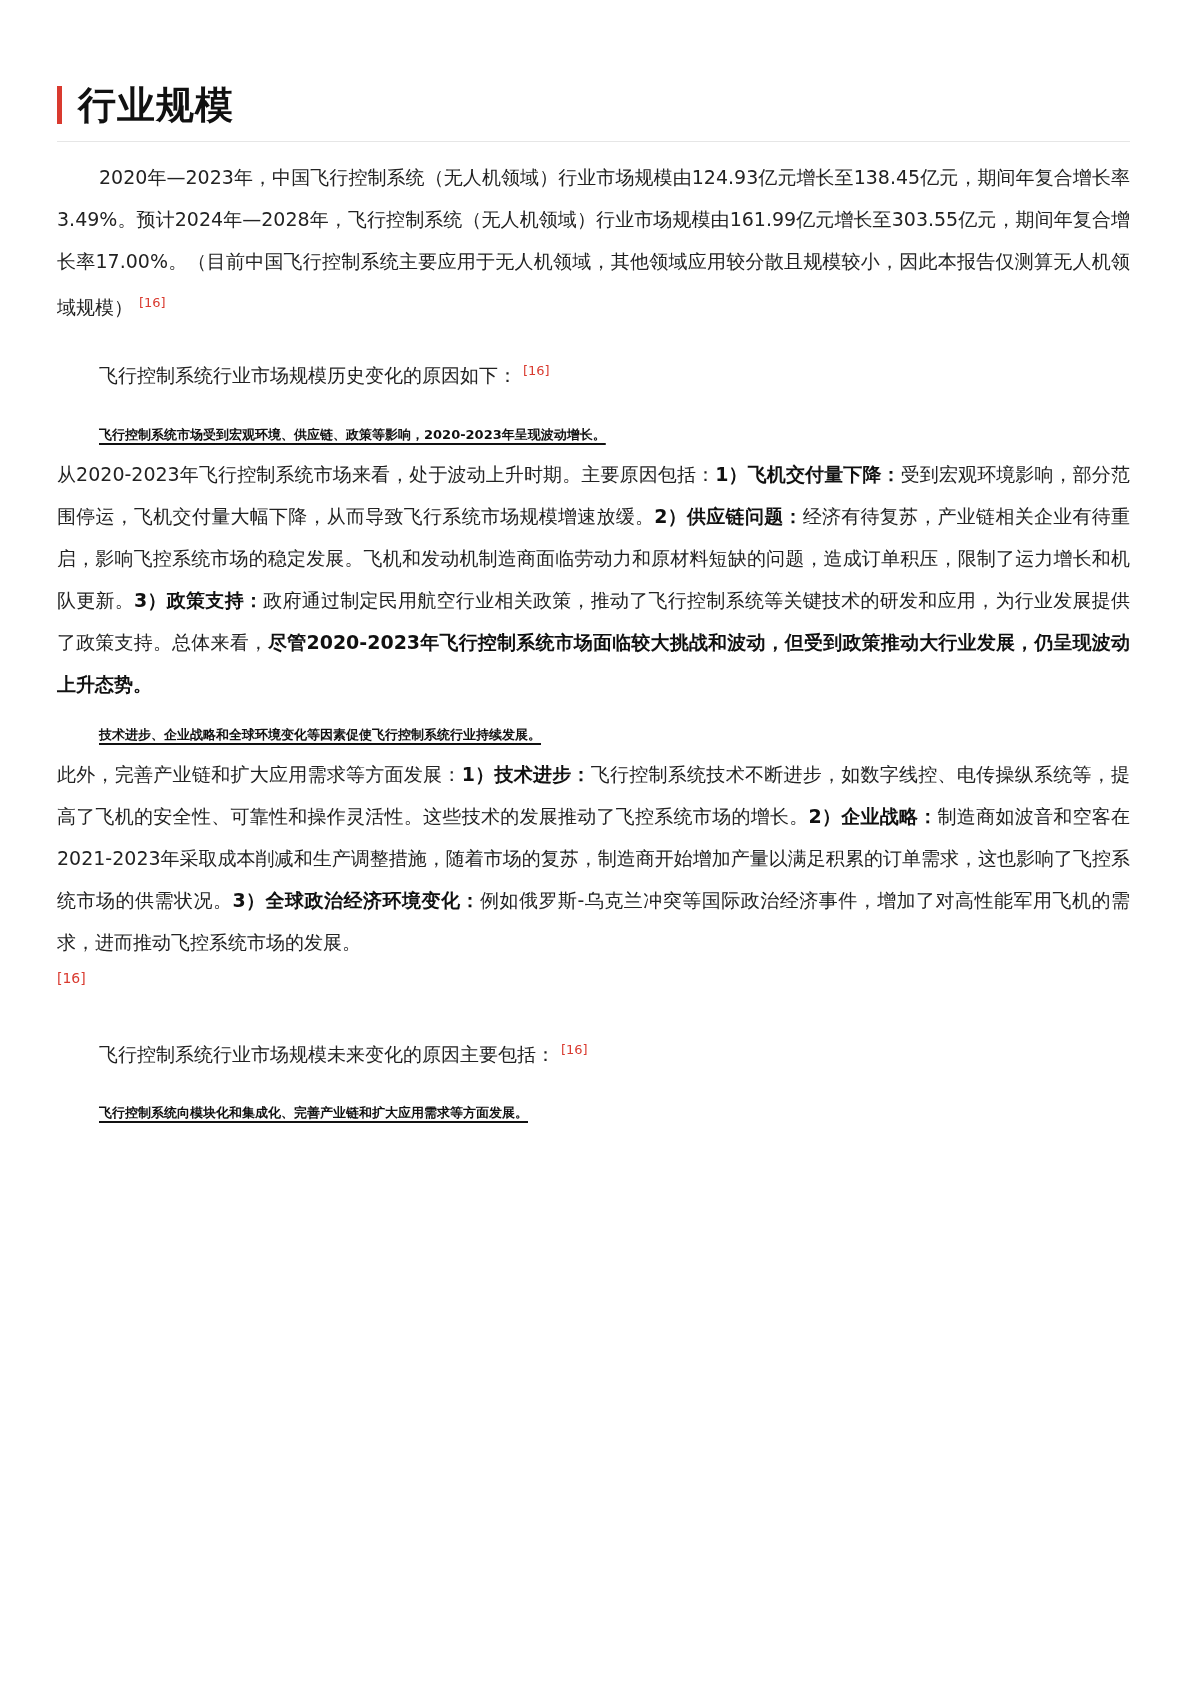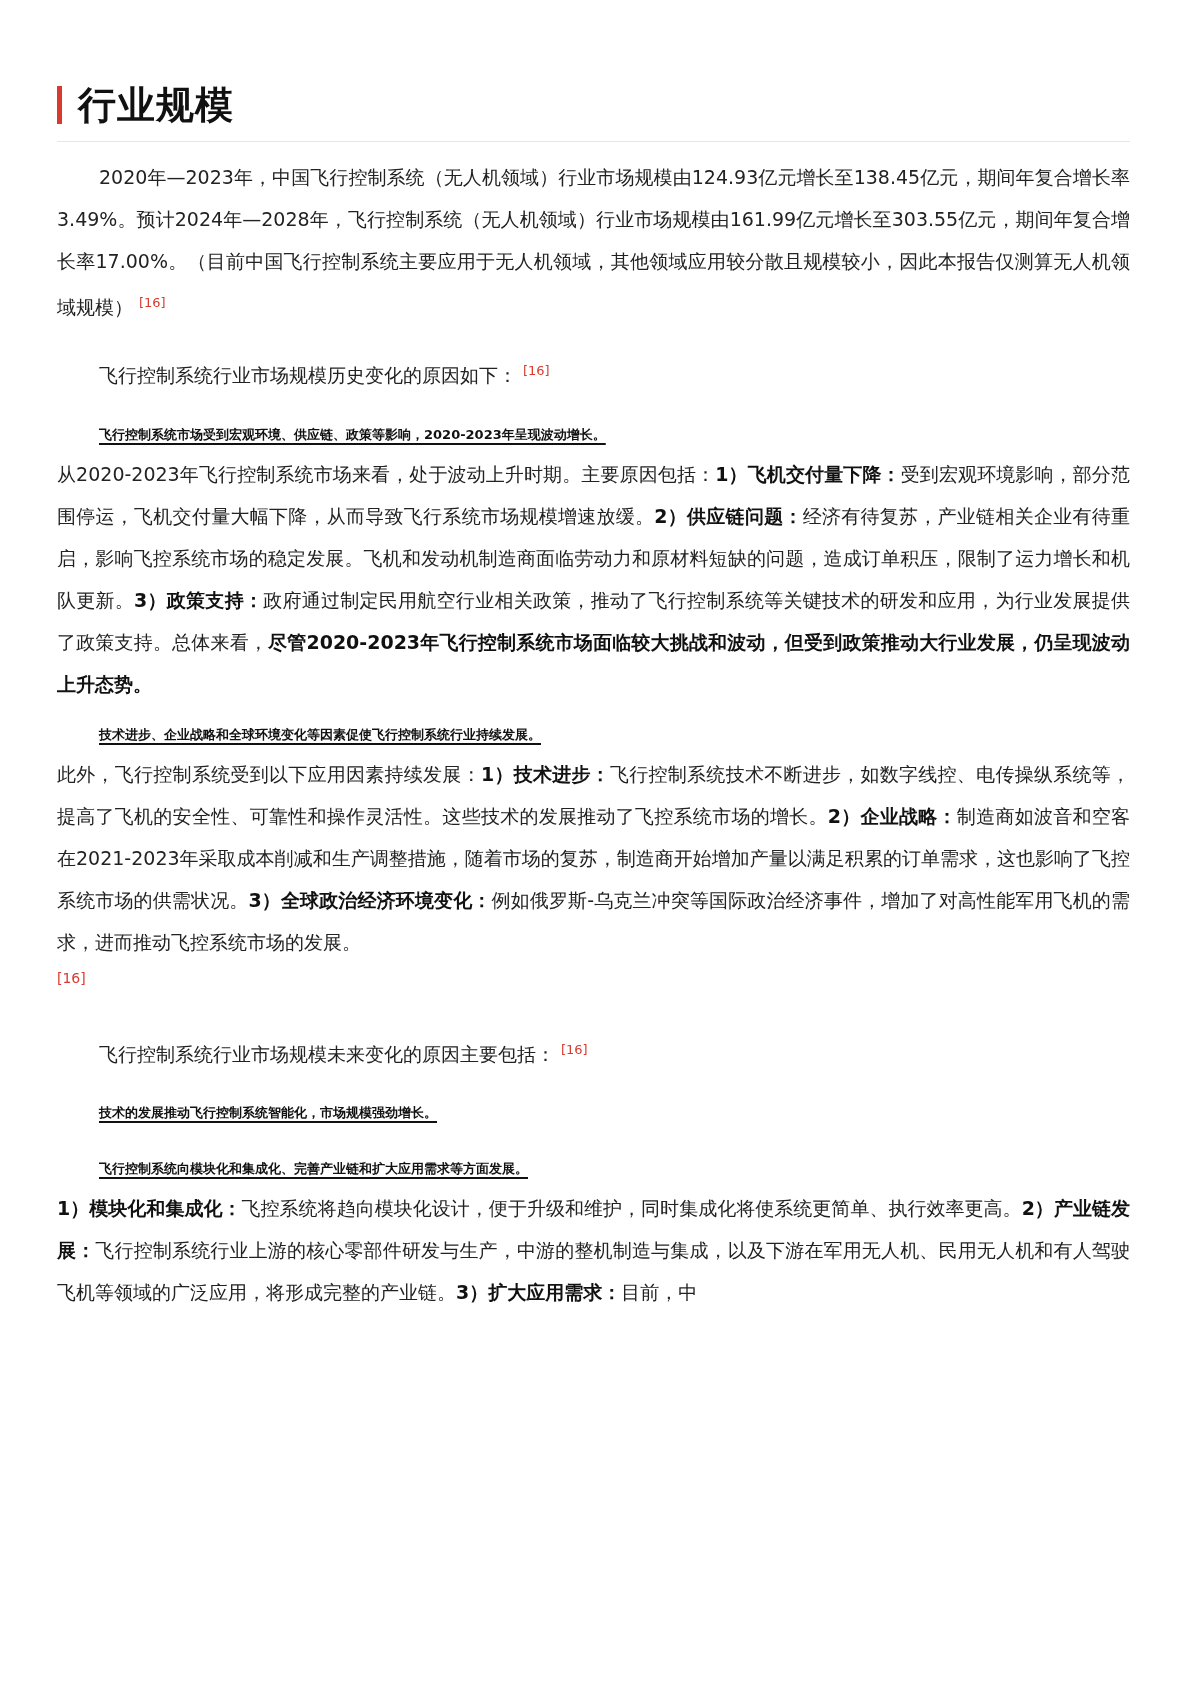--- a/index.html
+++ b/index.html
@@ -92,26 +92,22 @@
 
   <p id="intro1" class="para indent"><span>飞行控制系统行业市场规模历史变化的原因如下：</span><span class="cite">[16]</span></p>
 
   <div id="sh1" class="subhead">飞行控制系统市场受到宏观环境、供应链、政策等影响，2020-2023年呈现波动增长。</div>
   <p class="para">
     <span>从2020-2023年飞行控制系统市场来看，处于波动上升时期。主要原因包括：</span><span class="b">1）飞机交付量下降：</span><span>受到宏观环境影响，部分范围停运，飞机交付量大幅下降，从而导致飞行系统市场规模增速放缓。</span><span class="b">2）供应链问题：</span><span>经济有待复苏，产业链相关企业有待重启，影响飞控系统市场的稳定发展。飞机和发动机制造商面临劳动力和原材料短缺的问题，造成订单积压，限制了运力增长和机队更新。</span><span class="b">3）政策支持：</span><span>政府通过制定民用航空行业相关政策，推动了飞行控制系统等关键技术的研发和应用，为行业发展提供了政策支持。总体来看，</span><span class="b">尽管2020-2023年飞行控制系统市场面临较大挑战和波动，但受到政策推动大行业发展，仍呈现波动上升态势。</span>
   </p>
 
   <div id="sh2" class="subhead">技术进步、企业战略和全球环境变化等因素促使飞行控制系统行业持续发展。</div>
   <p class="para">
-    <span>此外，飞行控制系统受到以下应用因素持续发展：</span><span class="b">1）技术进步：</span><span>飞行控制系统技术不断进步，如数字线控、电传操纵系统等，提高了飞机的安全性、可靠性和操作灵活性。这些技术的发展推动了飞控系统市场的增长。</span><span class="b">2）企业战略：</span><span>制造商如波音和空客在2021-2023年采取成本削减和生产调整措施，随着市场的复苏，制造商开始增加产量以满足积累的订单需求，这也影响了飞控系统市场的供需状况。</span><span class="b">3）全球政治经济环境变化：</span><span>例如俄罗斯-乌克兰冲突等国际政治经济事件，增加了对高性能军用飞机的需求，进而推动飞控系统市场的发展。</span>
+    <span>此外，完善产业链和扩大应用需求等方面发展：</span><span class="b">1）技术进步：</span><span>飞行控制系统技术不断进步，如数字线控、电传操纵系统等，提高了飞机的安全性、可靠性和操作灵活性。这些技术的发展推动了飞控系统市场的增长。</span><span class="b">2）企业战略：</span><span>制造商如波音和空客在2021-2023年采取成本削减和生产调整措施，随着市场的复苏，制造商开始增加产量以满足积累的订单需求，这也影响了飞控系统市场的供需状况。</span><span class="b">3）全球政治经济环境变化：</span><span>例如俄罗斯-乌克兰冲突等国际政治经济事件，增加了对高性能军用飞机的需求，进而推动飞控系统市场的发展。</span>
   </p>
   <span class="cite-block">[16]</span>
 
   <p id="intro2" class="para indent"><span>飞行控制系统行业市场规模未来变化的原因主要包括：</span><span class="cite">[16]</span></p>
 
-  <div id="sh3" class="subhead">技术的发展推动飞行控制系统智能化，市场规模强劲增长。</div>
 
   <div id="sh4" class="subhead">飞行控制系统向模块化和集成化、完善产业链和扩大应用需求等方面发展。</div>
-  <p class="para">
-    <span class="b">1）模块化和集成化：</span><span>飞控系统将趋向模块化设计，便于升级和维护，同时集成化将使系统更简单、执行效率更高。</span><span class="b">2）产业链发展：</span><span>飞行控制系统行业上游的核心零部件研发与生产，中游的整机制造与集成，以及下游在军用无人机、民用无人机和有人驾驶飞机等领域的广泛应用，将形成完整的产业链。</span><span class="b">3）扩大应用需求：</span><span>目前，中</span>
-  </p>
 
 </div>
 
 </body></html>

